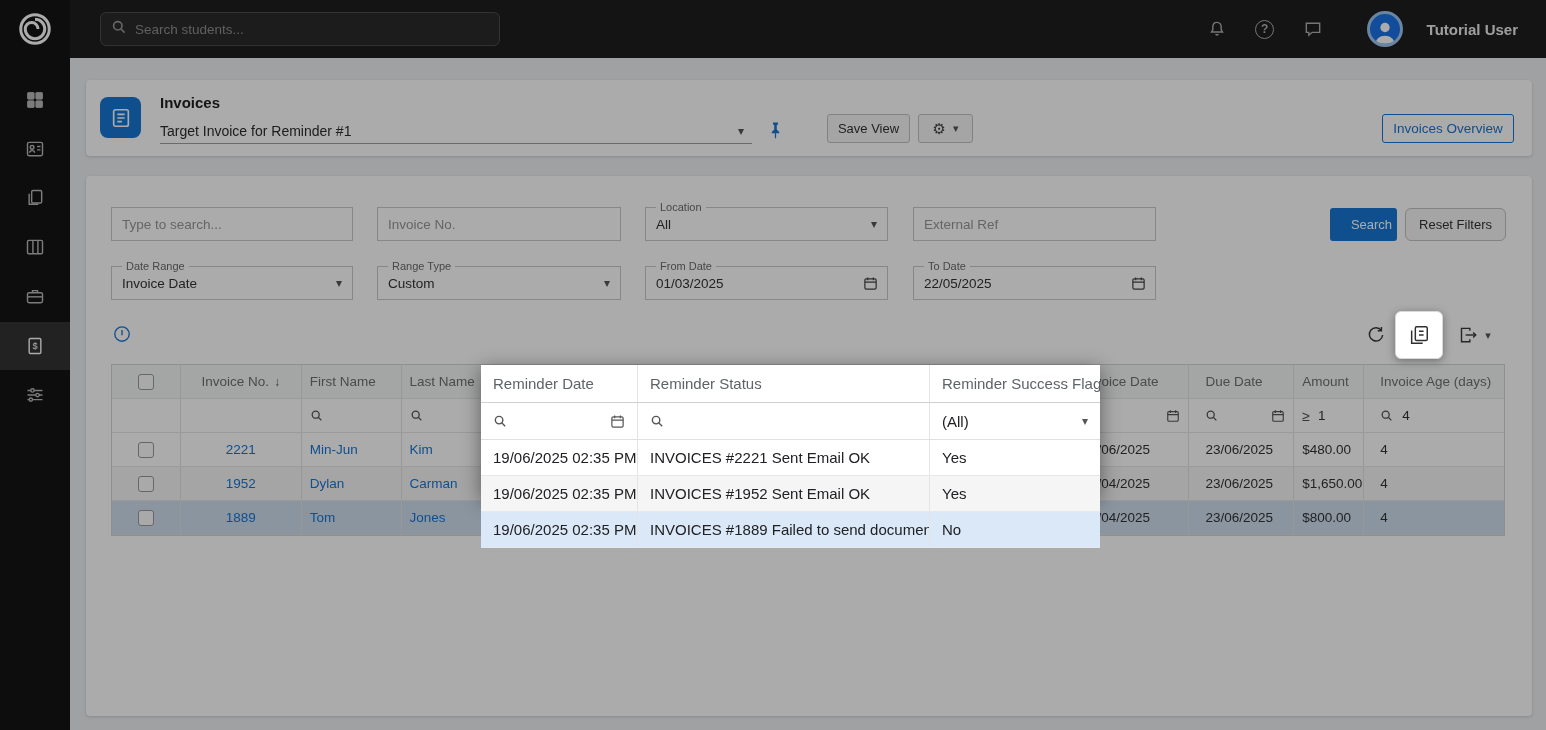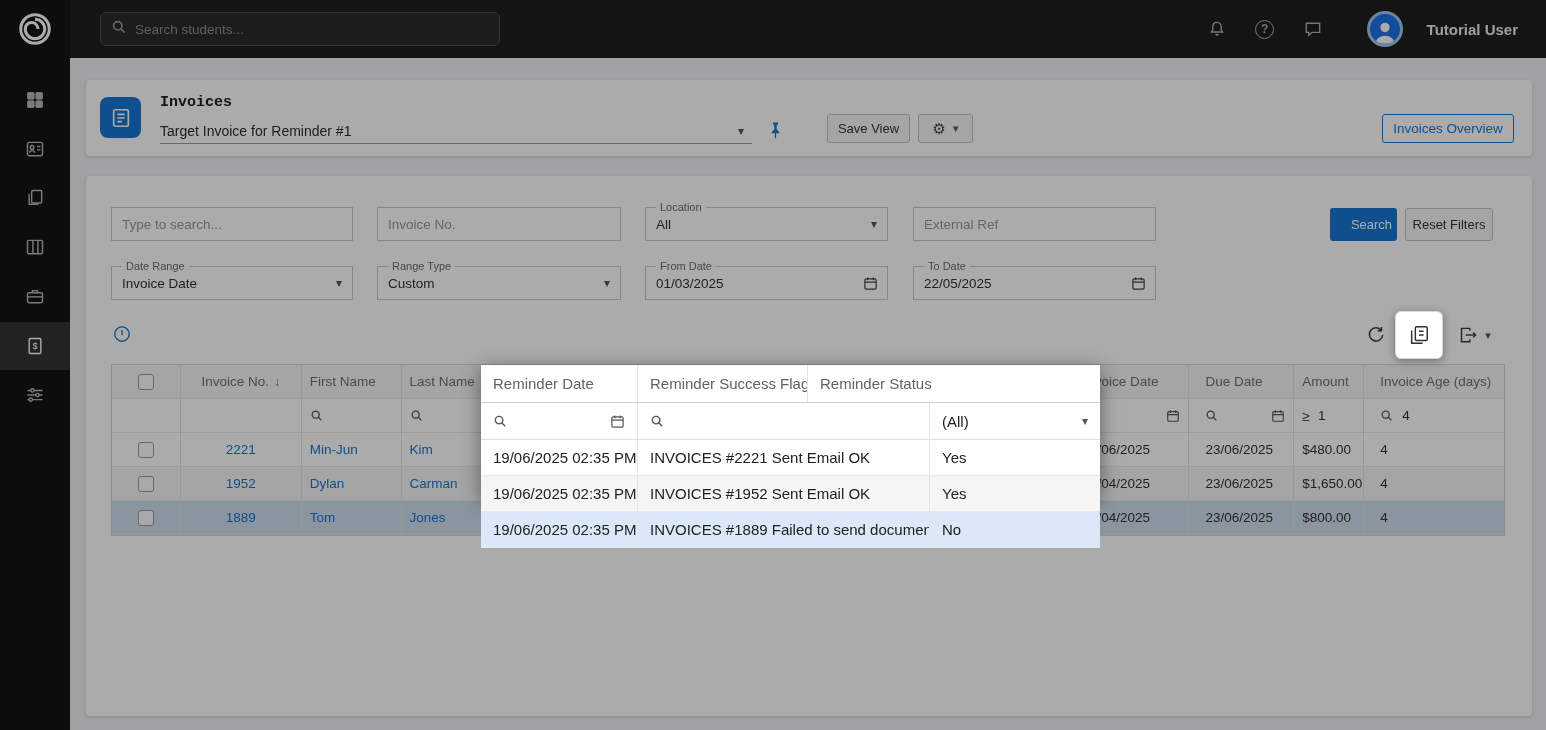--- a/index.html
+++ b/index.html
@@ -24,41 +24,41 @@
   .tb-icon { width:24px; height:24px; display:flex; align-items:center; justify-content:center; cursor:pointer; }
   .help-circle { width:19px; height:19px; border:1.6px solid #b0b0b0; border-radius:50%; color:#b0b0b0; font-size:12px; font-weight:bold; display:flex; align-items:center; justify-content:center; }
   .avatar { width:36px; height:36px; border-radius:50%; background:#1a73e8; border:3px solid #9ec7f0; display:flex; align-items:flex-end; justify-content:center; overflow:hidden; margin-left:18px; }
   .tb-user { color:#ececec; font-size:15px; font-weight:bold; }
 
   
   .content { position:absolute; left:70px; top:58px; width:1476px; height:672px; }
   .card { position:absolute; background:#ffffff; border-radius:4px; box-shadow:0 1px 3px rgba(0,0,0,0.15); }
   .header-card { left:16px; top:22px; width:1446px; height:76px; }
   .chip { position:absolute; left:14px; top:17px; width:41px; height:41px; background:#1976d2; border-radius:8px; display:flex; align-items:center; justify-content:center; }
-  .page-title { position:absolute; left:74px; top:14px; font-size:15px; font-weight:bold; color:#212121;font-family:Liberation Mono, monospace; }
+  .page-title { position:absolute; left:74px; top:14px; font-size:15px; font-weight:bold; color:#212121; }
   .view-select { position:absolute; left:74px; top:38px; width:592px; height:26px; border-bottom:1px solid #9e9e9e; font-size:14px; color:#2d2d2d; display:flex; align-items:center; cursor:pointer; }
   .view-select .caret { position:absolute; right:8px; color:#555; font-size:12px; }
   .pin-btn { position:absolute; left:678px; top:38px; width:22px; height:24px; display:flex; align-items:center; justify-content:center; cursor:pointer; }
   .btn { display:flex; align-items:center; justify-content:center; border-radius:3px; font-size:13px; cursor:pointer; font-family:inherit; }
   .btn-light { background:#f6f6f6; border:1px solid #c2c2c2; color:#333; }
   .save-view { position:absolute; left:741px; top:34px; width:83px; height:29px; }
   .gear-btn { position:absolute; left:832px; top:34px; width:55px; height:29px; gap:7px; }
   .gear-glyph { font-size:15px; color:#444; }
   .caret-glyph { font-size:11px; color:#555; }
   .overview-btn { position:absolute; right:18px; top:34px; width:132px; height:29px; background:#fff; border:1px solid #1976d2; color:#1976d2; font-size:13.5px; }
 
   .filter-card { left:16px; top:118px; width:1446px; height:540px; }
   .f-field { position:absolute; height:34px; border:1px solid #c9c9c9; border-radius:0; background:#fff; font-size:13.5px; color:#333; display:flex; align-items:center; padding:0 10px; }
   .f-field input { border:none; outline:none; width:100%; font-size:13.5px; color:#8b5cf6; background:transparent; font-family:inherit; }
   .f-field input::placeholder { color:#979797; }
   .f-label { position:absolute; top:-7px; left:10px; background:#fff; padding:0 4px; font-size:11px; color:#6b6b6b; line-height:13px; }
   .f-caret { position:absolute; right:10px; color:#555; font-size:12px; }
   .f-cal { position:absolute; right:9px; top:9px; }
   .search-btn { position:absolute; left:1244px; top:32px; width:67px; height:33px; background:#1976d2; color:#fff; border:none;padding-left:16px; }
-  .reset-btn { position:absolute; left:1319px; top:32px; width:88px; height:33px; }
+  .reset-btn { position:absolute; left:1319px; top:32px; width:101px; height:33px;border-radius:6px; }
 
   .info-ico { position:absolute; left:27px; top:149px; cursor:pointer; }
   .tool-flat { position:absolute; display:flex; align-items:center; justify-content:center; cursor:pointer; }
   .refresh-btn { left:1274px; top:142px; width:32px; height:34px; }
   .export-btn { left:1360px; top:142px; width:58px; height:34px; gap:6px; }
 
   
   .grid { position:absolute; left:25px; top:188px; width:1394px; border:1px solid #d4d6d8; background:#fff; font-size:13.5px; color:#333; }
   .g-row { display:flex; height:34px; border-bottom:1px solid #e8e8e8; background:#fff; }
   .g-row:last-child { border-bottom:1px solid #e0e0e0; }
@@ -467,22 +467,22 @@
       <rect x="8" y="3" width="13" height="15" rx="1.5"></rect>
         <path d="M4 7v14h12"></path>
         <path d="M12 8h5M12 12h5"></path>
     </svg>
     <span></span>
   </div>
 
   <div class="popup">
     <div class="p-row p-head">
       <div class="pc pc1">Reminder Date</div>
+      <div class="pc pc2">Reminder Status</div>
       <div class="pc pc3">Reminder Success Flag</div>
-      <div class="pc pc2">Reminder Status</div>
     </div>
     <div class="p-row p-filter">
       <div class="pc pc1">
         <span class="flt-ico">
           <svg width="15" height="15" viewBox="0 0 16 16" fill="none" stroke="#555" stroke-width="1.5">
               <circle cx="6.5" cy="6.5" r="4"></circle>
               <path d="M9.5 9.5 13 13"></path>
             </svg>
         </span>
         <span class="flt-ico p-cal-right">

